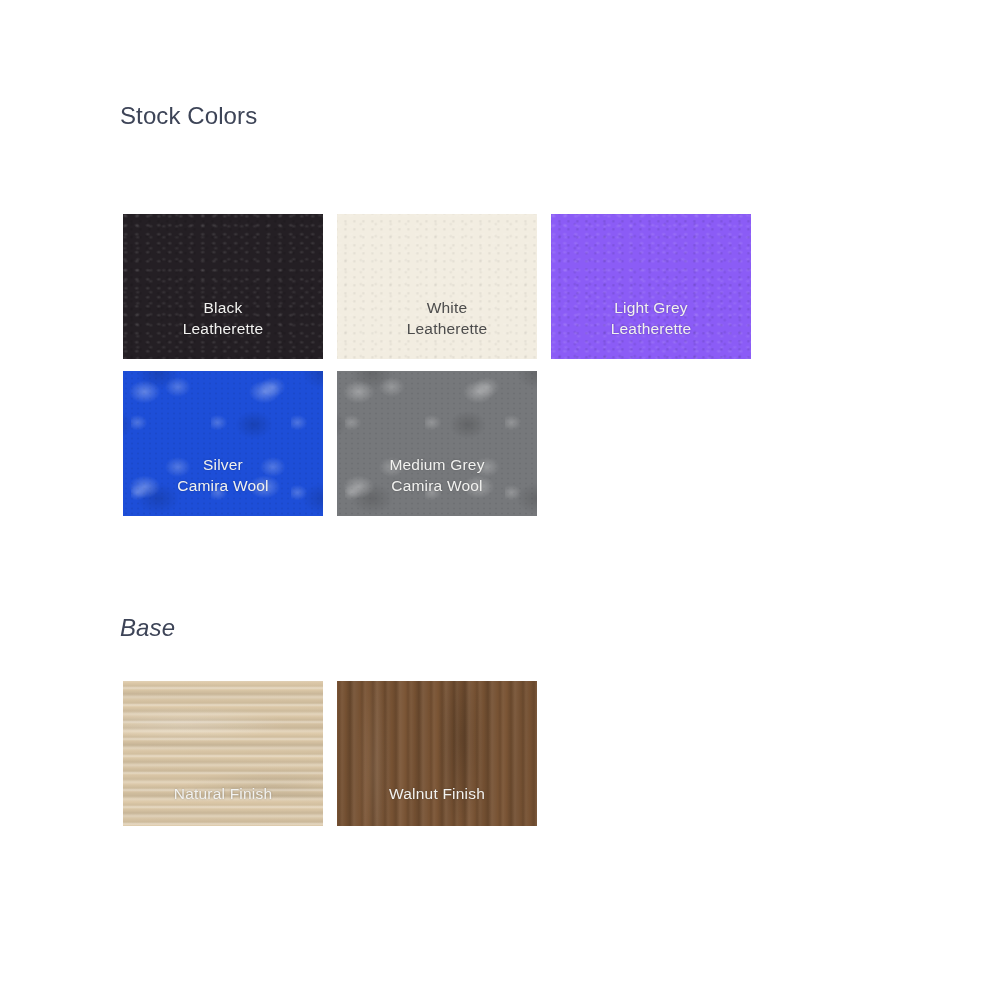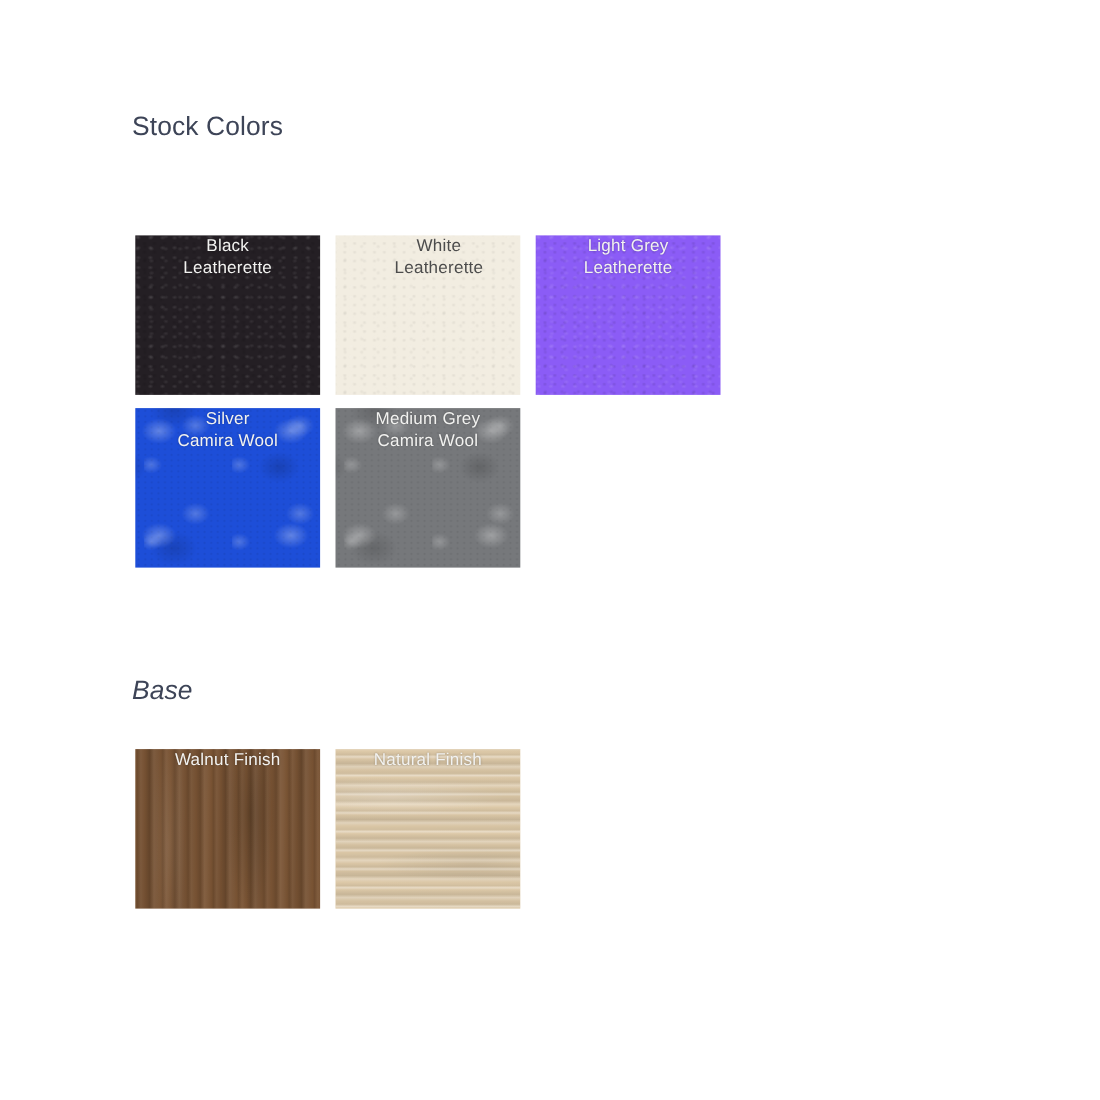--- a/index.html
+++ b/index.html
@@ -37,26 +37,26 @@
     display: flex;
     flex-wrap: wrap;
     gap: 12px 14px;
     width: 640px;
   }
   #grid-stock { left: 123px; top: 214px; }
   #grid-base  { left: 123px; top: 681px; }
 
   .swatch {
     position: relative;
-    width: 168px;
+    width: 200px;
     height: 145px;
     box-sizing: border-box;
     overflow: hidden;
     display: flex;
-    align-items: flex-start;
+    align-items: flex-end;
     justify-content: center;
     cursor: pointer;
   }
 
   .swatch-label {
     position: relative;
     z-index: 5;
     text-align: center;
     font-size: 15.5px;
     line-height: 1.32;
@@ -160,23 +160,23 @@
       <div class="swatch" style="background: rgb(118, 120, 123);">
         <div class="tex tex-wool"></div>
         <div class="swatch-label label-light">Medium Grey
 Camira Wool</div>
       </div>
     </div>
 
   <div class="section-heading" id="heading-base">Base</div>
 
   <div class="swatch-grid" id="grid-base">
+      <div class="swatch" style="background: rgb(221, 201, 168);">
+        <div class="tex tex-wood-h"></div>
+        <div class="swatch-label label-light low">Natural Finish</div>
+      </div>
       <div class="swatch" style="background: rgb(122, 84, 52);">
         <div class="tex tex-wood-v"></div>
         <div class="swatch-label label-light low">Walnut Finish</div>
-      </div>
-      <div class="swatch" style="background: rgb(221, 201, 168);">
-        <div class="tex tex-wood-h"></div>
-        <div class="swatch-label label-light low">Natural Finish</div>
       </div>
     </div>
 
 </div>
 
 </body></html>

